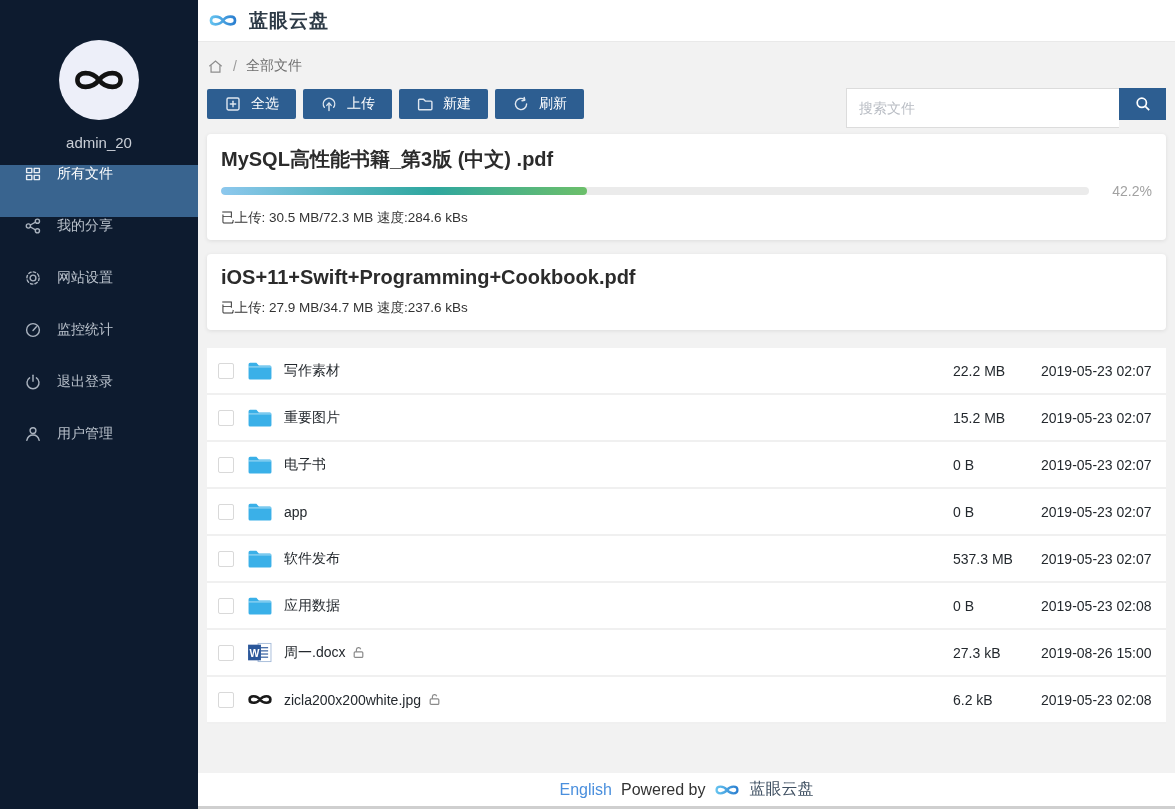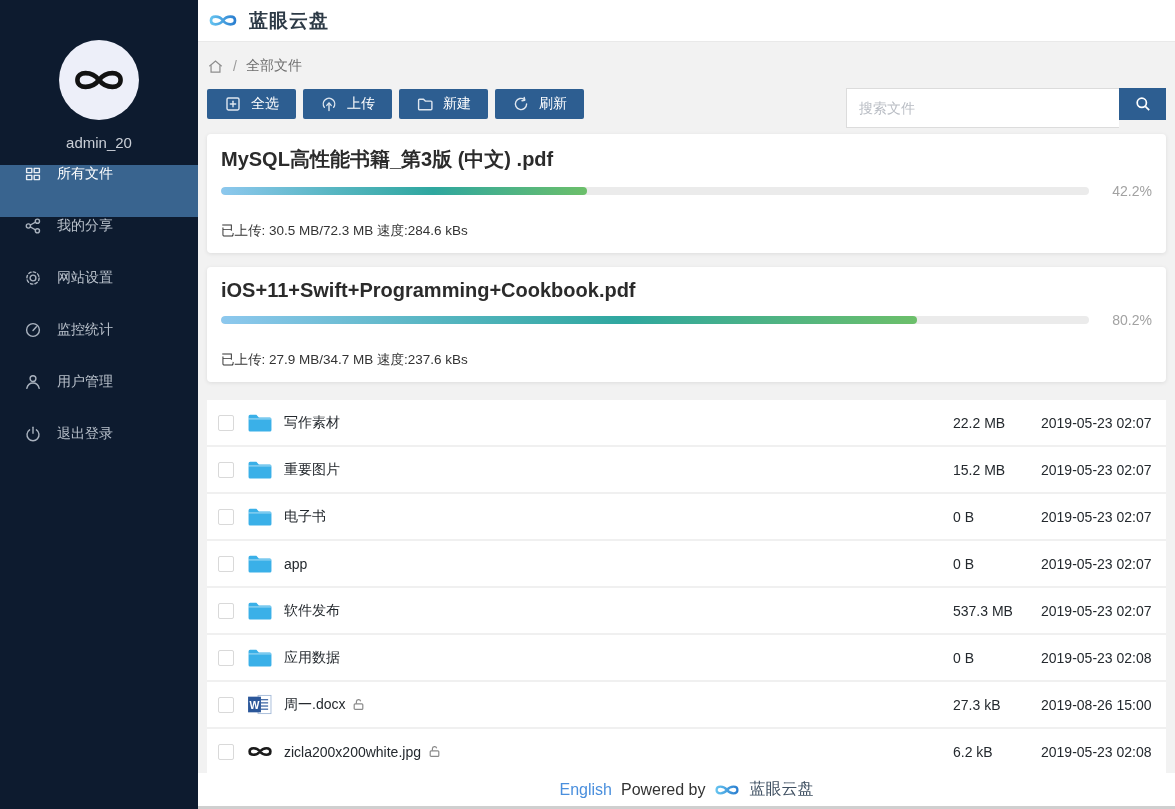--- a/index.html
+++ b/index.html
@@ -36,21 +36,21 @@
   .searchbox input::placeholder { color:#b9bdc4; }
   .search-btn { width:47px; height:32px; background:#2d5e91; border:none; display:flex; align-items:center; justify-content:center; cursor:pointer; }
 
   
   .upload-card { margin-top:14px; background:#fff; border-radius:4px; box-shadow:0 1px 4px rgba(0,0,0,.09); padding:12px 14px 13px; }
   .uc-title { font-size:20px; font-weight:bold; color:#2b2b2b; }
   .uc-progress-row { display:flex; align-items:center; margin-top:10px; }
   .uc-track { flex:1; height:8px; background:#ebebeb; border-radius:4px; overflow:hidden; }
   .uc-fill { height:8px; border-radius:4px; background:linear-gradient(90deg,#8dc8ee 0%,#55b5c0 32%,#2fa79f 58%,#6cbf6a 100%); }
   .uc-percent { width:52px; margin-left:11px; font-size:14px; color:#a2a2a2; text-align:right; }
-  .uc-info { margin-top:23px; font-size:13.5px; color:#333; }
+  .uc-info { margin-top:10px; font-size:13.5px; color:#333; }
 
   
   .file-list { margin-top:18px; }
   .file-row { background:#fff; height:47px; display:flex; align-items:center; padding:0 13px 0 11px; border-bottom:2px solid #f0f0f0; cursor:pointer; }
   .checkbox { width:16px; height:16px; border:1px solid #d9d9d9; border-radius:2px; background:#fff; margin-right:12px; flex:none; cursor:pointer; }
   .fr-icon { width:28px; margin-right:10px; display:inline-flex; justify-content:center; flex:none; }
   .fr-name { font-size:14px; color:#24292e; display:inline-flex; align-items:center; gap:7px; }
   .fr-spacer { flex:1; }
   .fr-size { width:88px; font-size:14px; color:#24292e; flex:none; }
   .fr-date { width:112px; font-size:14px; color:#24292e; flex:none; }
@@ -113,34 +113,34 @@
           <svg width="18" height="18" viewBox="0 0 18 18" fill="none" stroke="currentColor" stroke-width="1.4" stroke-linecap="round" stroke-linejoin="round">
             <circle cx="9" cy="9" r="6.4"></circle>
             <line x1="9" y1="9.4" x2="12.4" y2="5.8"></line>
           </svg>
         </span>
         <span>监控统计</span>
       </div>
       <div class="menu-item">
         <span class="mi-icon">
           <svg width="18" height="18" viewBox="0 0 18 18" fill="none" stroke="currentColor" stroke-width="1.4" stroke-linecap="round" stroke-linejoin="round">
+            <path d="M5.6,4.8 a6,6 0 1 0 6.8,0"></path>
+            <line x1="9" y1="2.2" x2="9" y2="8.2"></line>
+          </svg>
+        </span>
+        <span>退出登录</span>
+      </div>
+      <div class="menu-item">
+        <span class="mi-icon">
+          <svg width="18" height="18" viewBox="0 0 18 18" fill="none" stroke="currentColor" stroke-width="1.4" stroke-linecap="round" stroke-linejoin="round">
             <circle cx="9" cy="5.6" r="2.9"></circle>
             <path d="M2.8,15.4 C3.8,11.2 6.9,10 9,10 C11.1,10 14.2,11.2 15.2,15.4"></path>
           </svg>
         </span>
         <span>用户管理</span>
-      </div>
-      <div class="menu-item">
-        <span class="mi-icon">
-          <svg width="18" height="18" viewBox="0 0 18 18" fill="none" stroke="currentColor" stroke-width="1.4" stroke-linecap="round" stroke-linejoin="round">
-            <path d="M5.6,4.8 a6,6 0 1 0 6.8,0"></path>
-            <line x1="9" y1="2.2" x2="9" y2="8.2"></line>
-          </svg>
-        </span>
-        <span>退出登录</span>
       </div>
     </div>
 </div>
 
 <div class="header">
   <span class="logo">
     <svg width="30" height="19" viewBox="0 0 100 60">
       <defs>
           <linearGradient id="lgH" x1="0" y1="0" x2="1" y2="0">
         <stop offset="0" stop-color="#64c2ef"></stop>
@@ -225,26 +225,20 @@
         <div class="uc-progress-row">
           <div class="uc-track">
             <div class="uc-fill" style="width:42.2%"></div>
           </div>
           <div class="uc-percent">42.2%</div>
         </div>
         <div class="uc-info">已上传: 30.5 MB/72.3 MB 速度:284.6 kBs</div>
       </div>
       <div class="upload-card">
         <div class="uc-title">iOS+11+Swift+Programming+Cookbook.pdf</div>
-        <div class="uc-progress-row">
-          <div class="uc-track">
-            <div class="uc-fill" style="width:80.2%"></div>
-          </div>
-          <div class="uc-percent">80.2%</div>
-        </div>
         <div class="uc-info">已上传: 27.9 MB/34.7 MB 速度:237.6 kBs</div>
       </div>
     </div>
 
   <div class="file-list" id="file-list">
       <div class="file-row">
         <span class="checkbox"></span>
         <span class="fr-icon">
           <svg width="26" height="21" viewBox="0 0 26 22">
             <path d="M1,4.6 a1.6,1.6 0 0 1 1.6,-1.6 h6.6 l2.6,2.7 h11.6 a1.6,1.6 0 0 1 1.6,1.6 v11.5 a1.6,1.6 0 0 1 -1.6,1.6 H2.6 a1.6,1.6 0 0 1 -1.6,-1.6 z" fill="#3ab0e8"></path>

